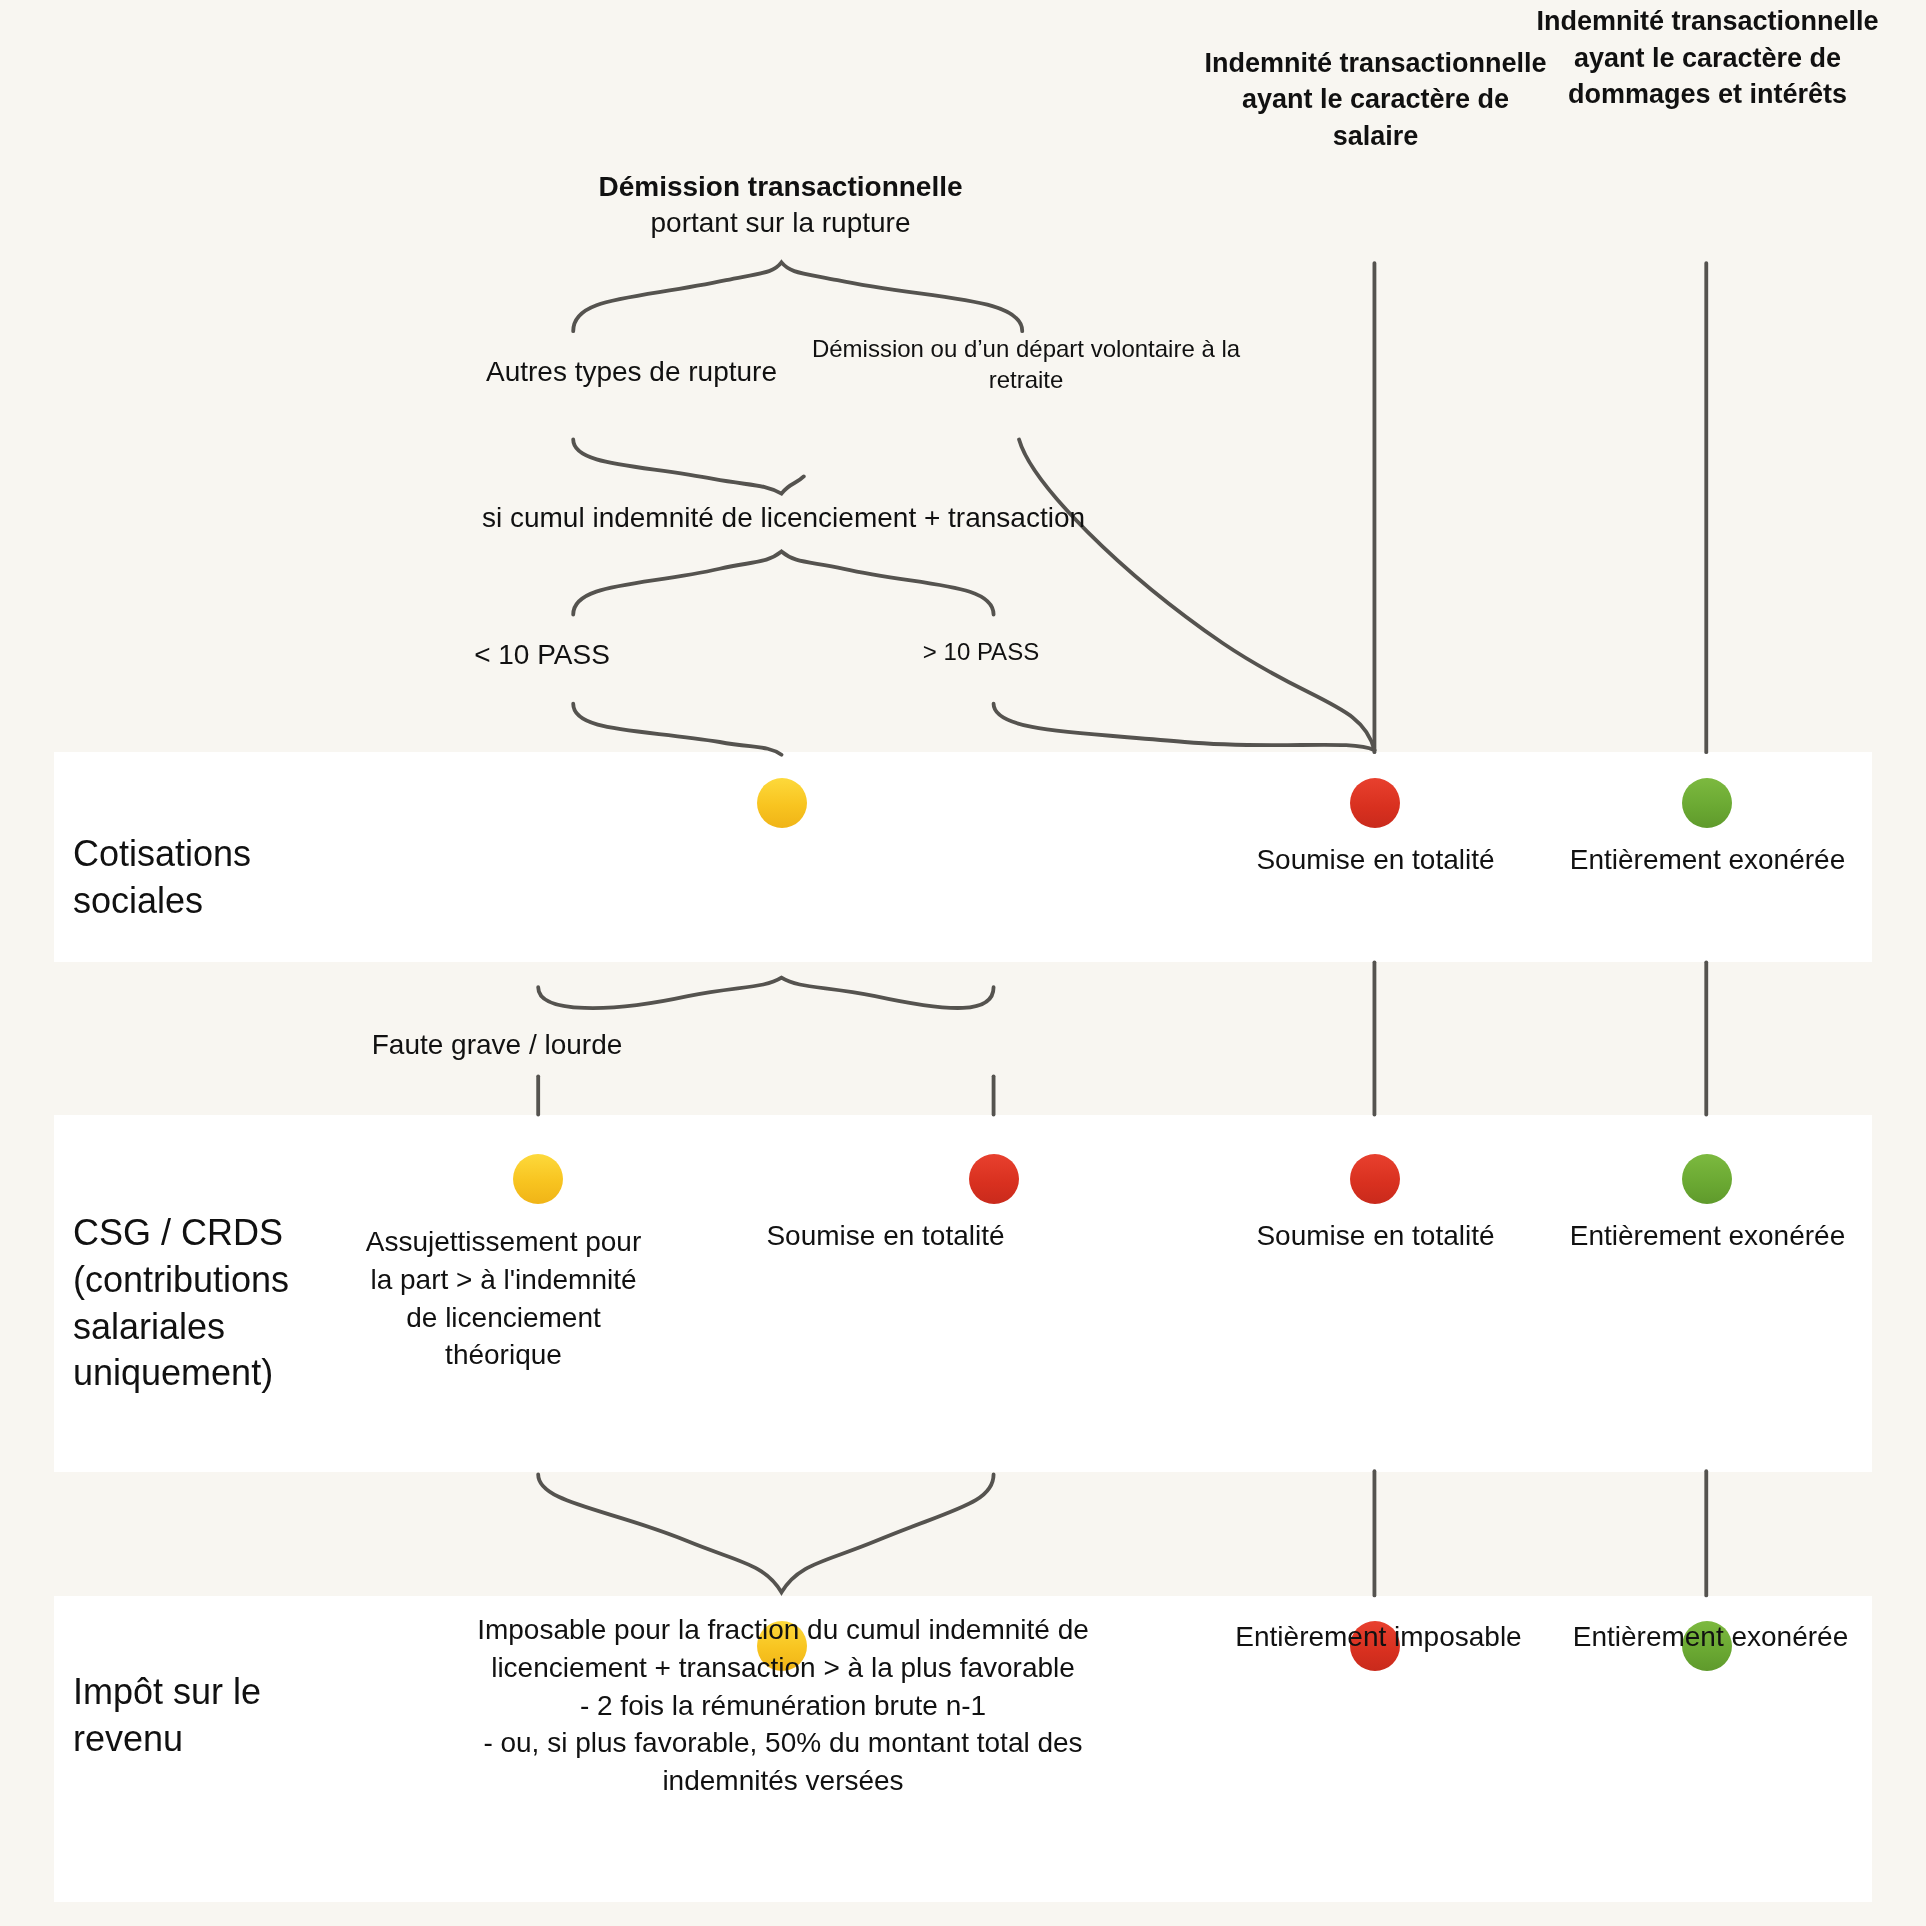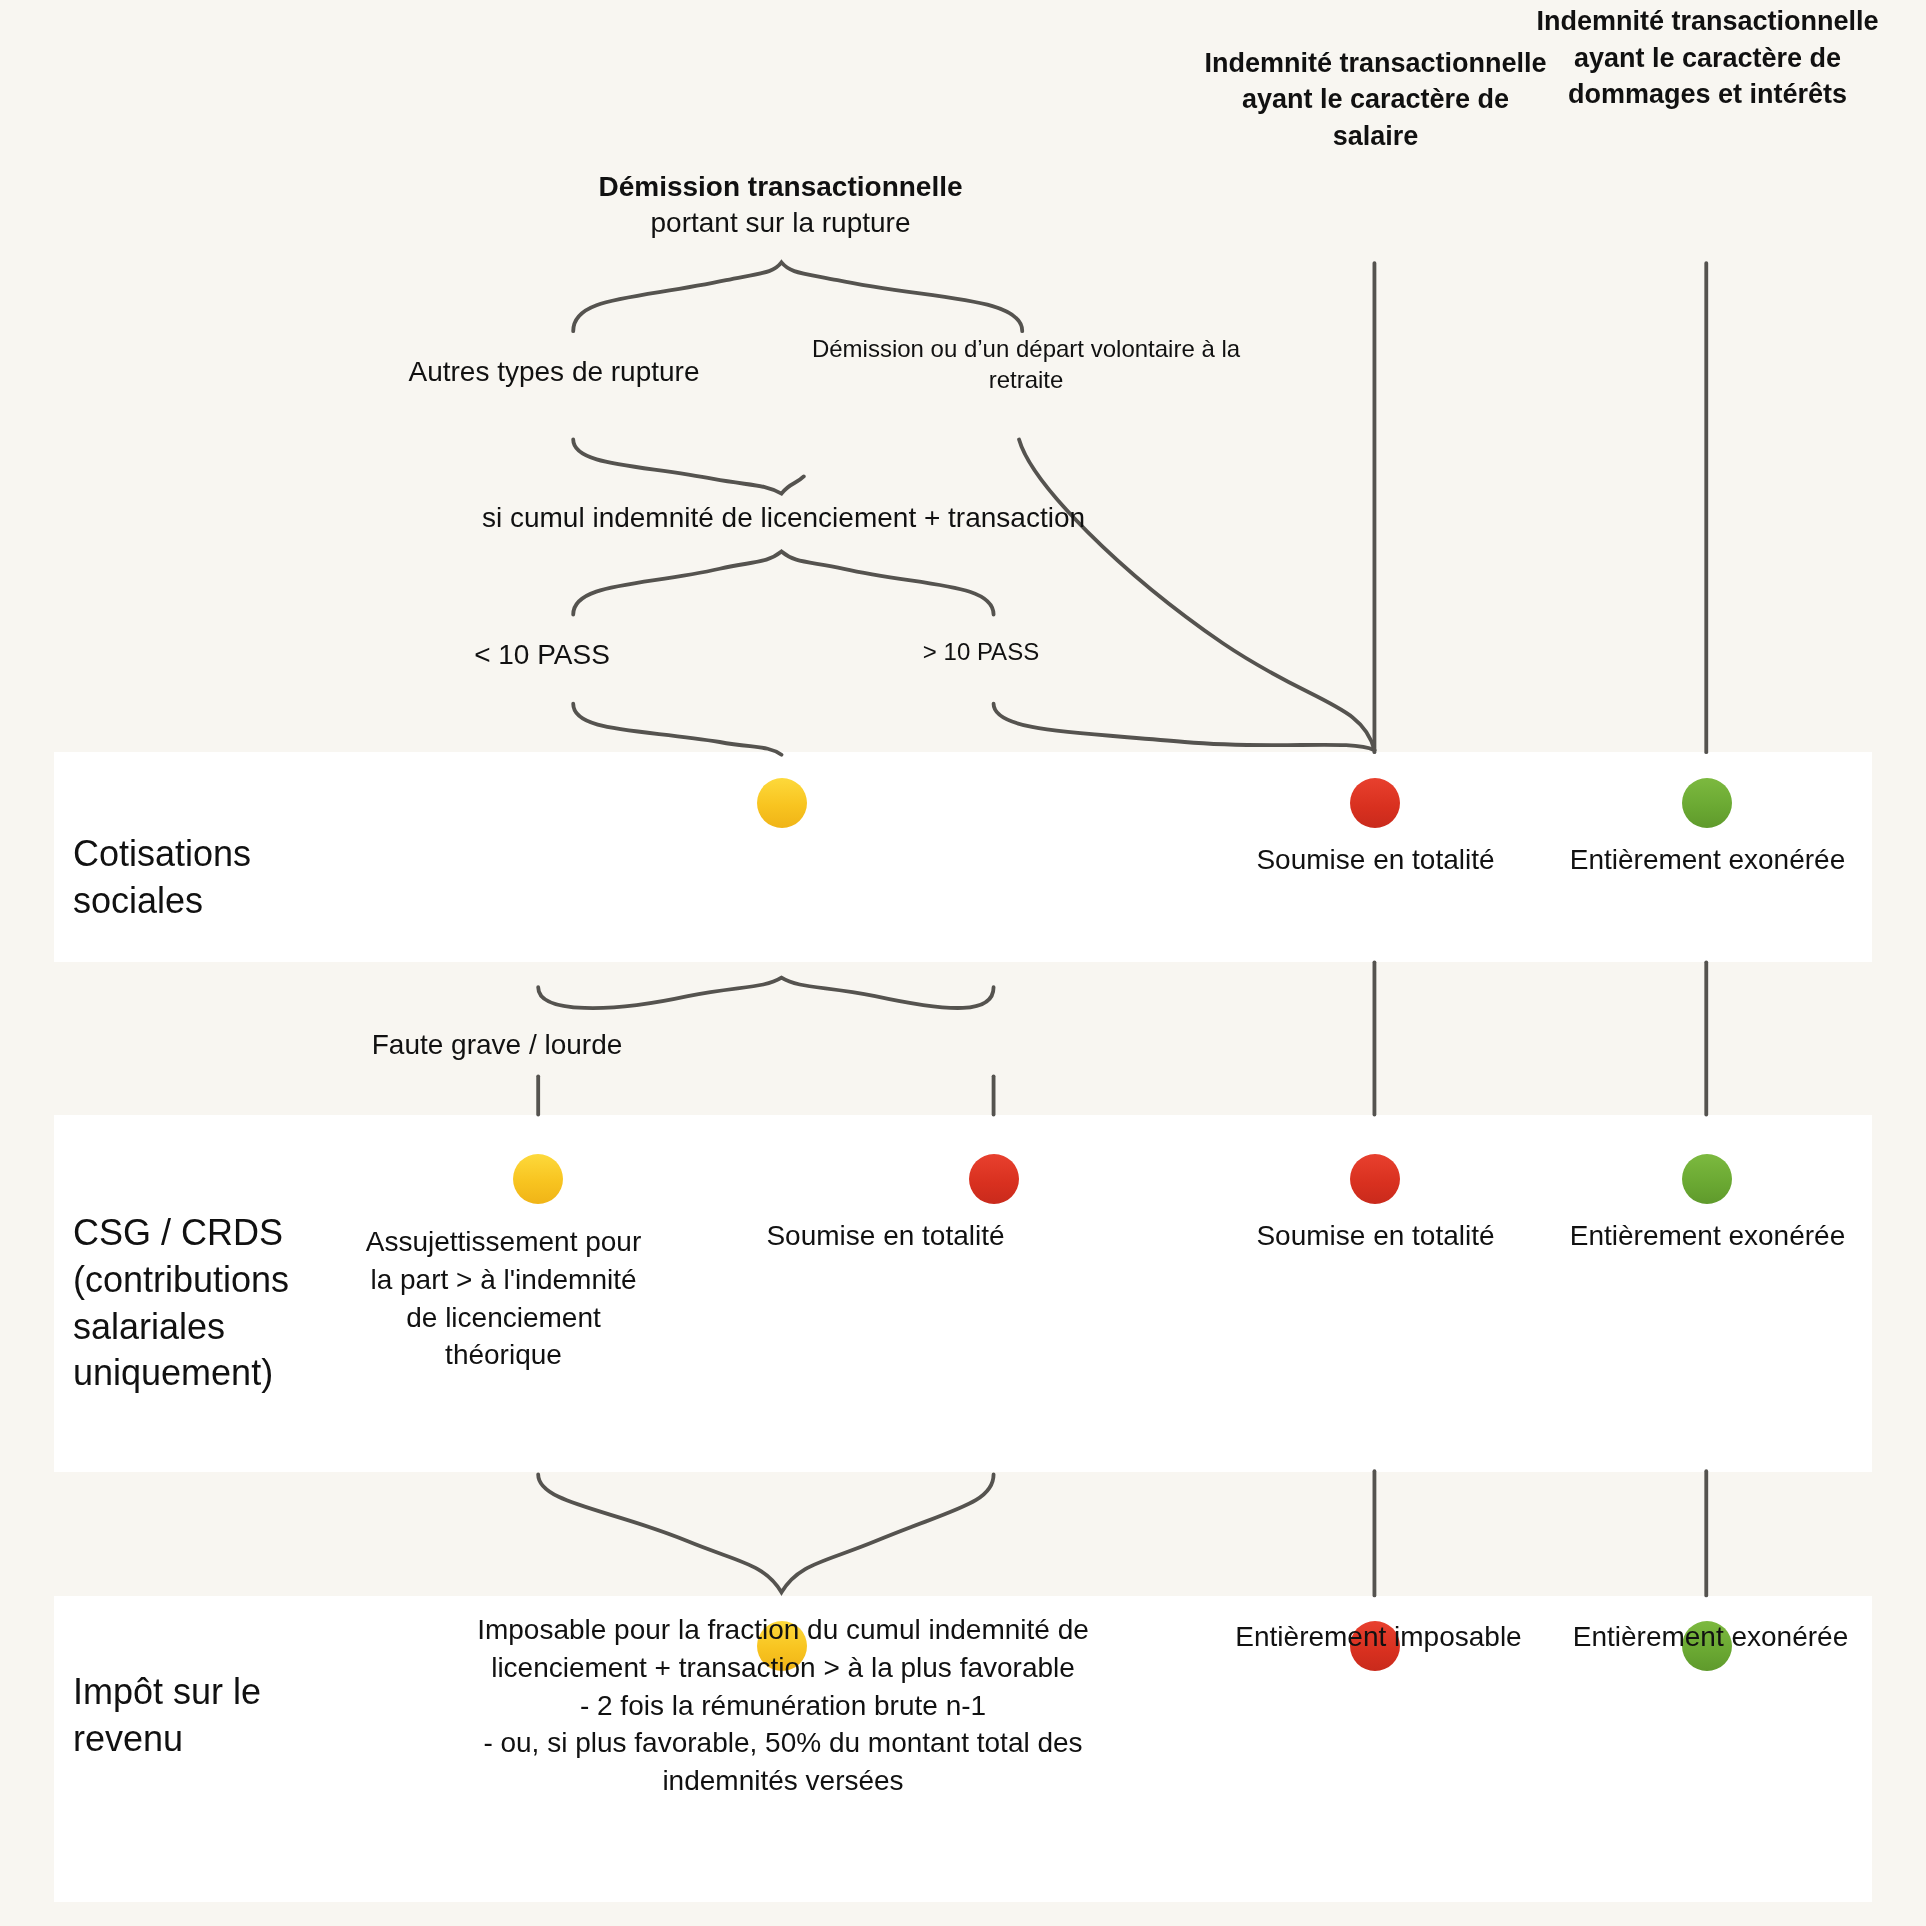--- a/index.html
+++ b/index.html
@@ -22,21 +22,21 @@
   .txt{position:absolute;text-align:center;line-height:1.28;}
 
   
   #hdr-main{left:408px;top:169px;width:745px;font-size:28px;}
   #hdr-main .b{font-weight:bold;display:block;}
   #hdr-main .n{font-weight:normal;display:block;}
   #hdr-salaire{left:1197px;top:45px;width:357px;font-size:27px;font-weight:bold;line-height:1.35;}
   #hdr-dommages{left:1529px;top:3.2px;width:357px;font-size:27px;font-weight:bold;line-height:1.35;}
 
   
-  #lbl-autres-rupture{left:331px;top:354px;width:446px;font-size:28px;}
+  #lbl-autres-rupture{left:331px;top:354px;width:446px;font-size:28px;text-align:right;}
   #lbl-demission{left:803px;top:334px;width:446px;font-size:24px;}
   #lbl-cumul{left:306px;top:500px;width:955px;font-size:28px;}
   #lbl-lt10{left:408px;top:637px;width:268px;font-size:28px;}
   #lbl-gt10{left:847px;top:637px;width:268px;font-size:24px;}
   #lbl-faute{left:293px;top:1027px;width:408px;font-size:28px;}
   #lbl-autres-lic{left:726px;top:1027px;width:420px;font-size:28px;}
 
   
   .rowlabel{position:absolute;text-align:left;font-size:36px;line-height:1.3;}
   #rl-cot{left:73px;top:831px;width:268px;}

